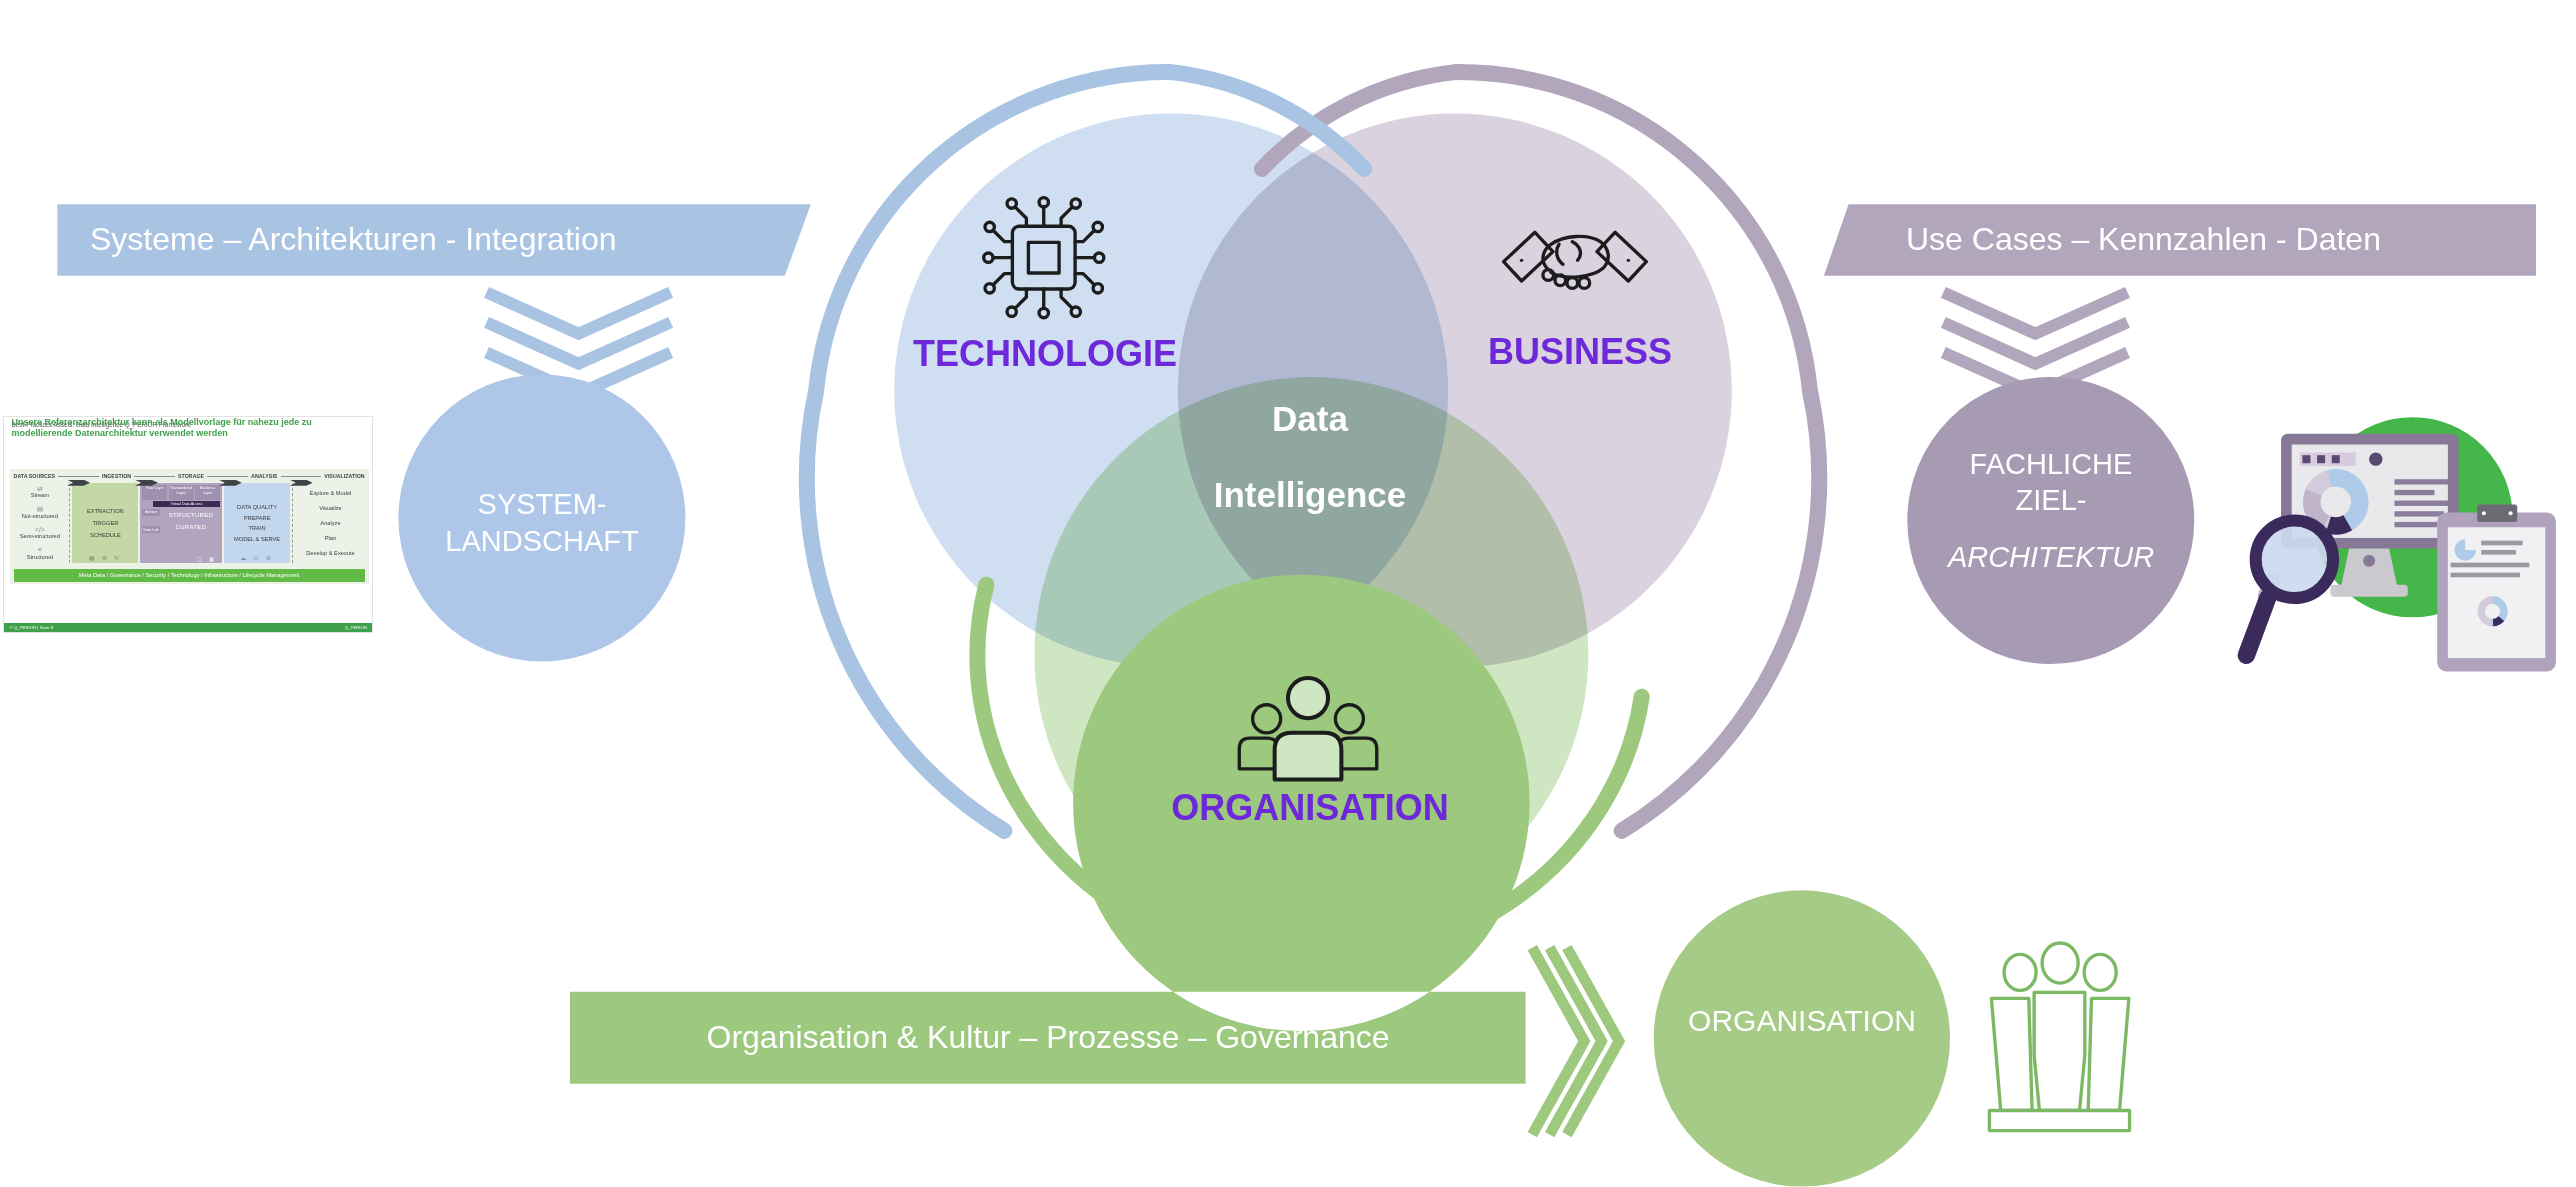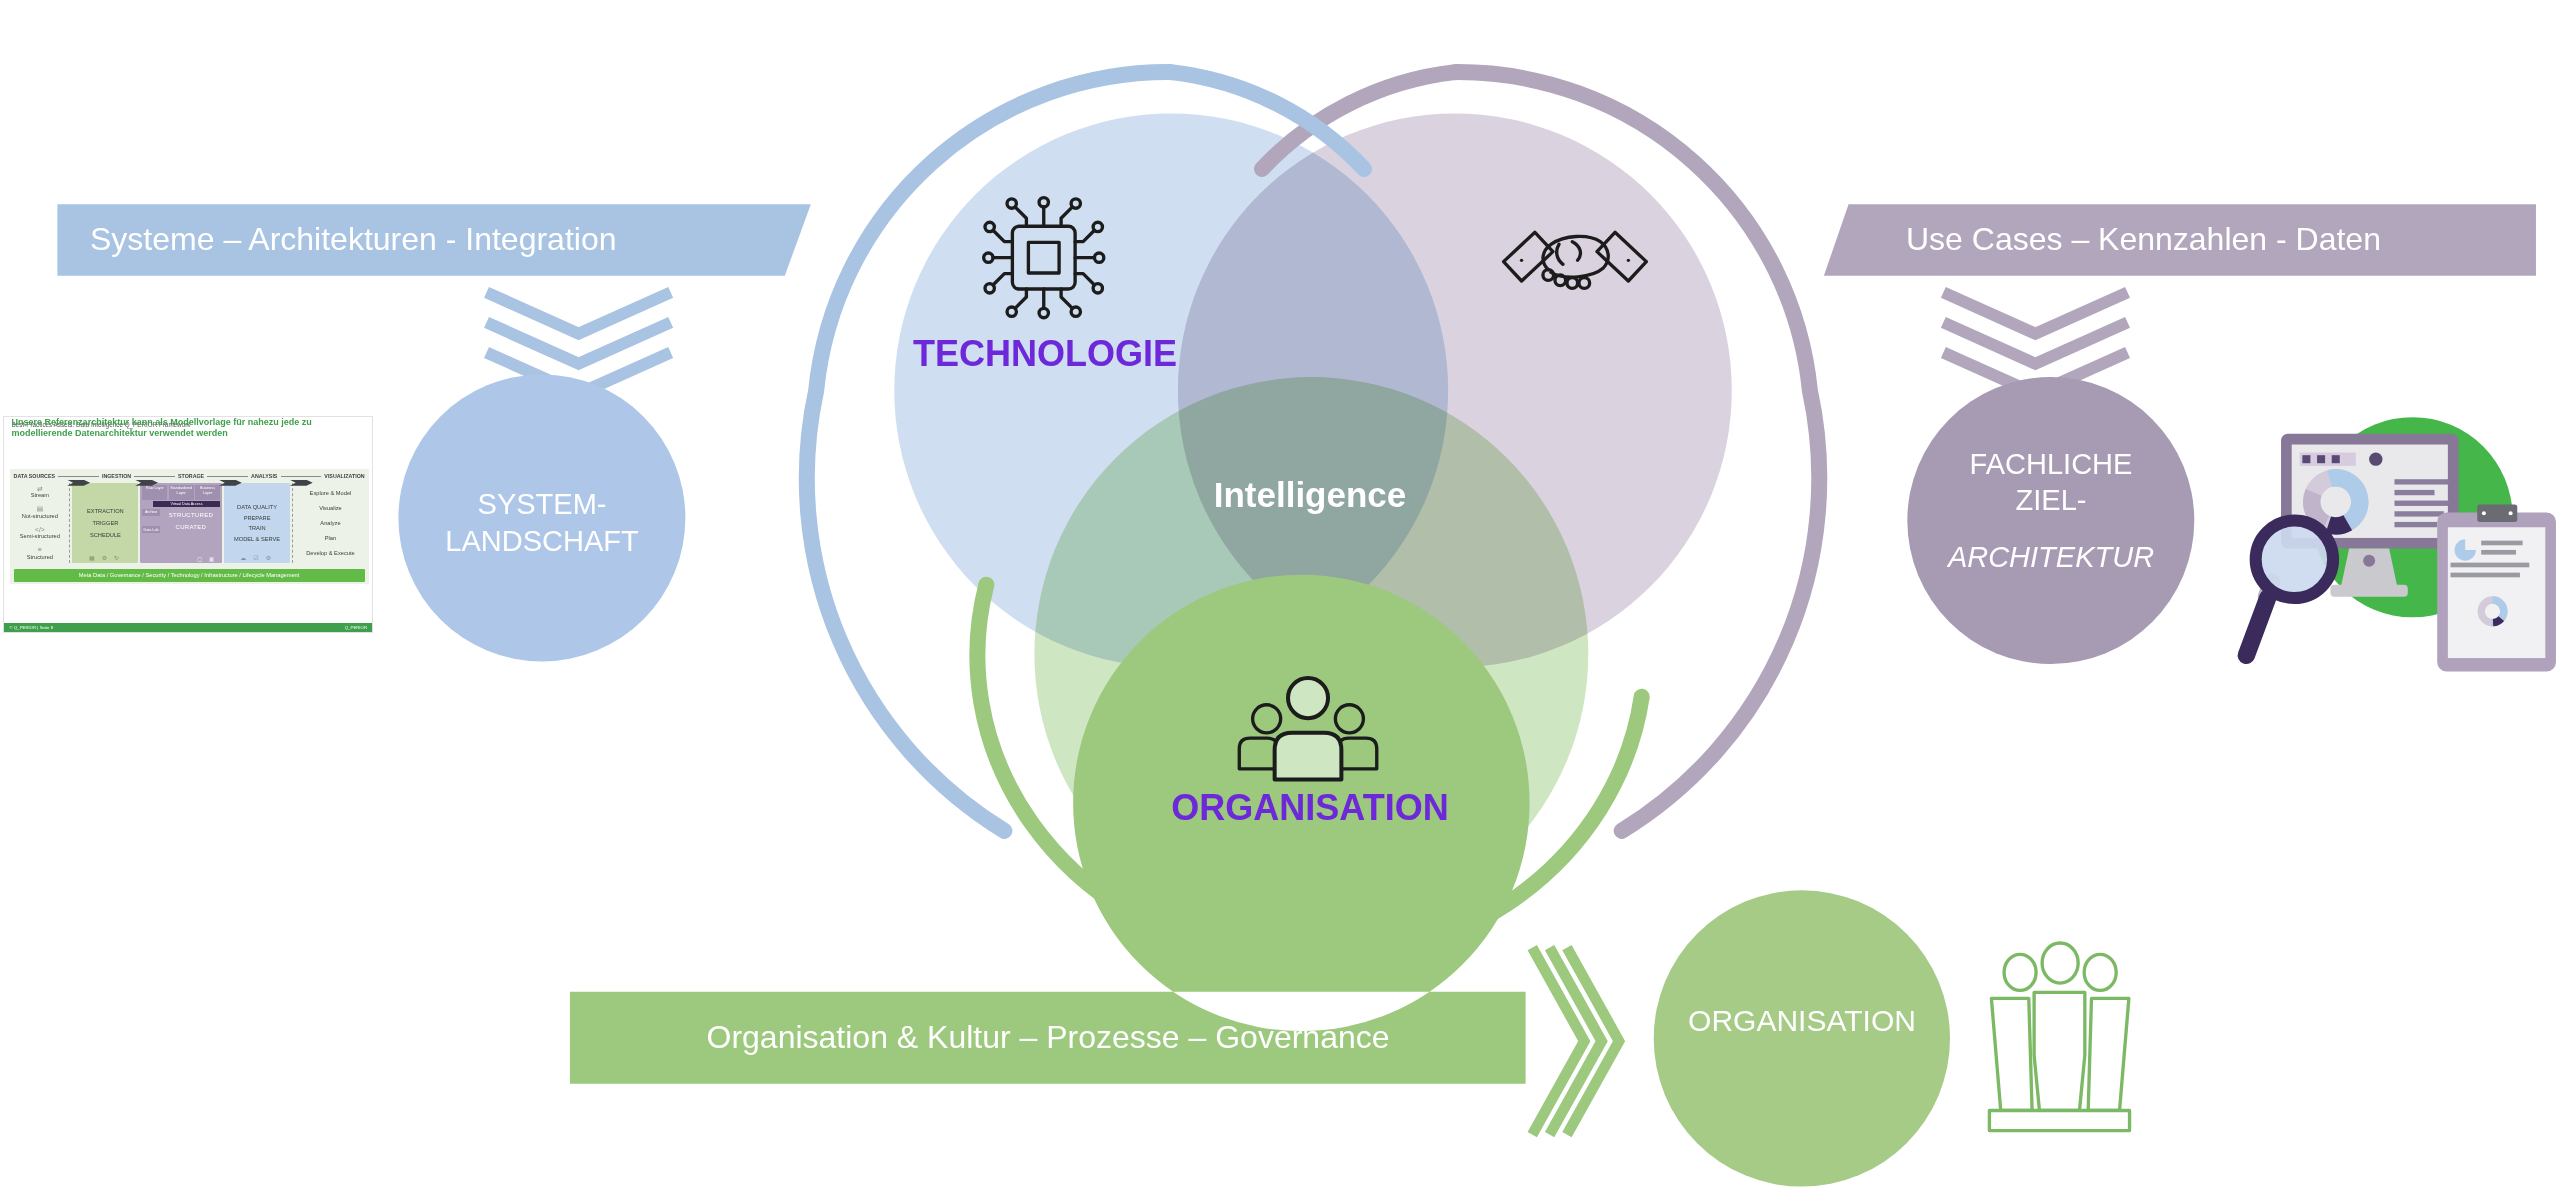--- a/index.html
+++ b/index.html
@@ -199,22 +199,24 @@
     <span>Systeme – Architekturen - Integration</span>
   </div>
   <div class="txt vflex" style="left:1849px;top:204px;width:687px;height:71px;padding-left:57px;font-size:32px;">
     <span>Use Cases – Kennzahlen - Daten</span>
   </div>
   <div class="txt vflex" style="left:570px;top:992px;width:956px;height:92px;justify-content:center;font-size:32px;">
     <span>Organisation &amp; Kultur – Prozesse – Governance</span>
   </div>
 
   <div class="txt ctr dark bold" style="left:878px;top:334px;width:334px;font-size:36px;">TECHNOLOGIE</div>
+  <div class="txt ctr dark bold" style="left:1413px;top:332px;width:334px;font-size:36px;">BUSINESS</div>
   <div class="txt ctr dark bold" style="left:1143px;top:788px;width:334px;font-size:36px;">ORGANISATION</div>
 
+  <div class="txt ctr bold" style="left:1143px;top:400px;width:334px;font-size:35px;">Data</div>
   <div class="txt ctr bold" style="left:1143px;top:476px;width:334px;font-size:35px;">Intelligence</div>
 
   <div class="txt ctr" style="left:375px;top:486px;width:334px;font-size:29px;line-height:37px;">
     <div>SYSTEM-</div>
     <div>LANDSCHAFT</div>
   </div>
 
   <div class="txt ctr" style="left:1884px;top:446px;width:334px;font-size:29px;line-height:36px;">
     <div>FACHLICHE</div>
     <div>ZIEL-</div>

